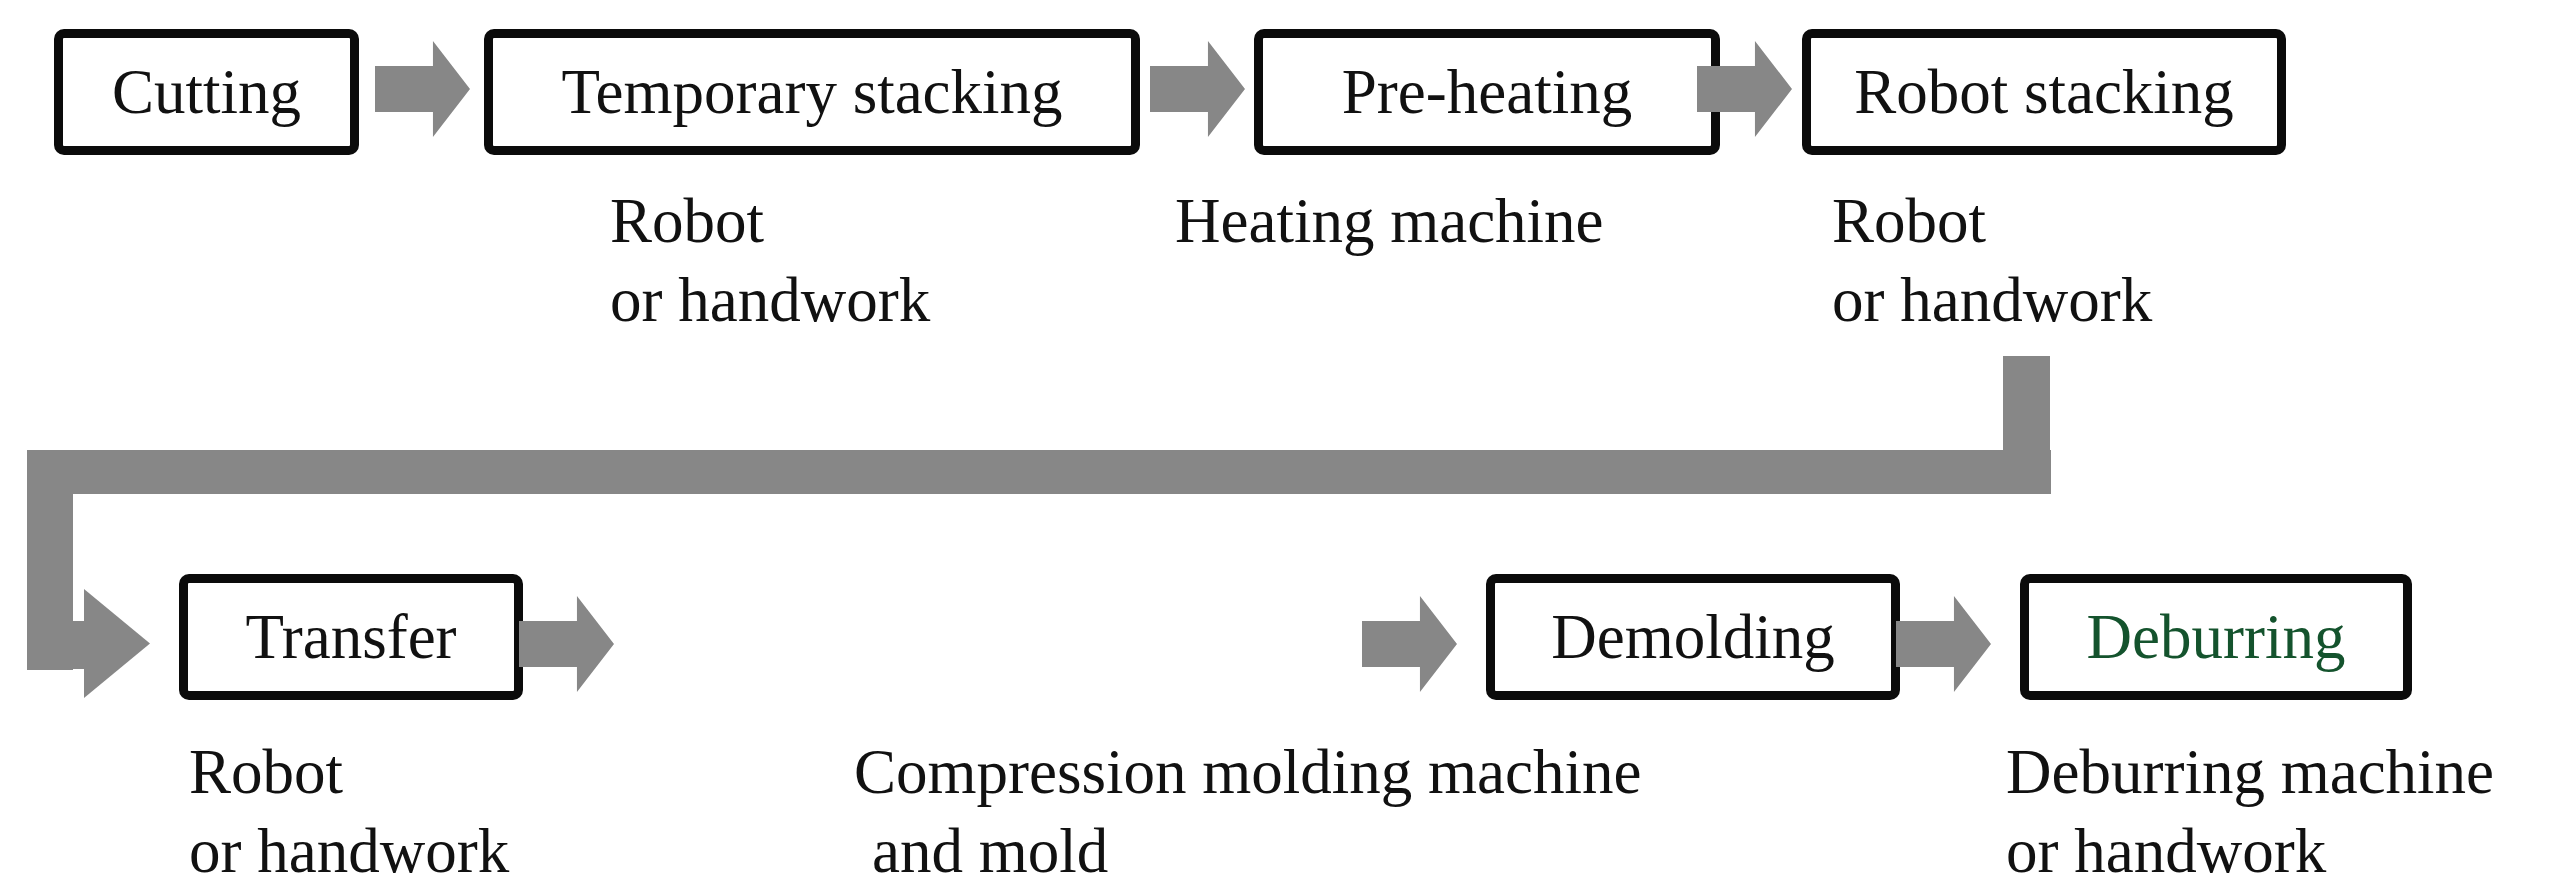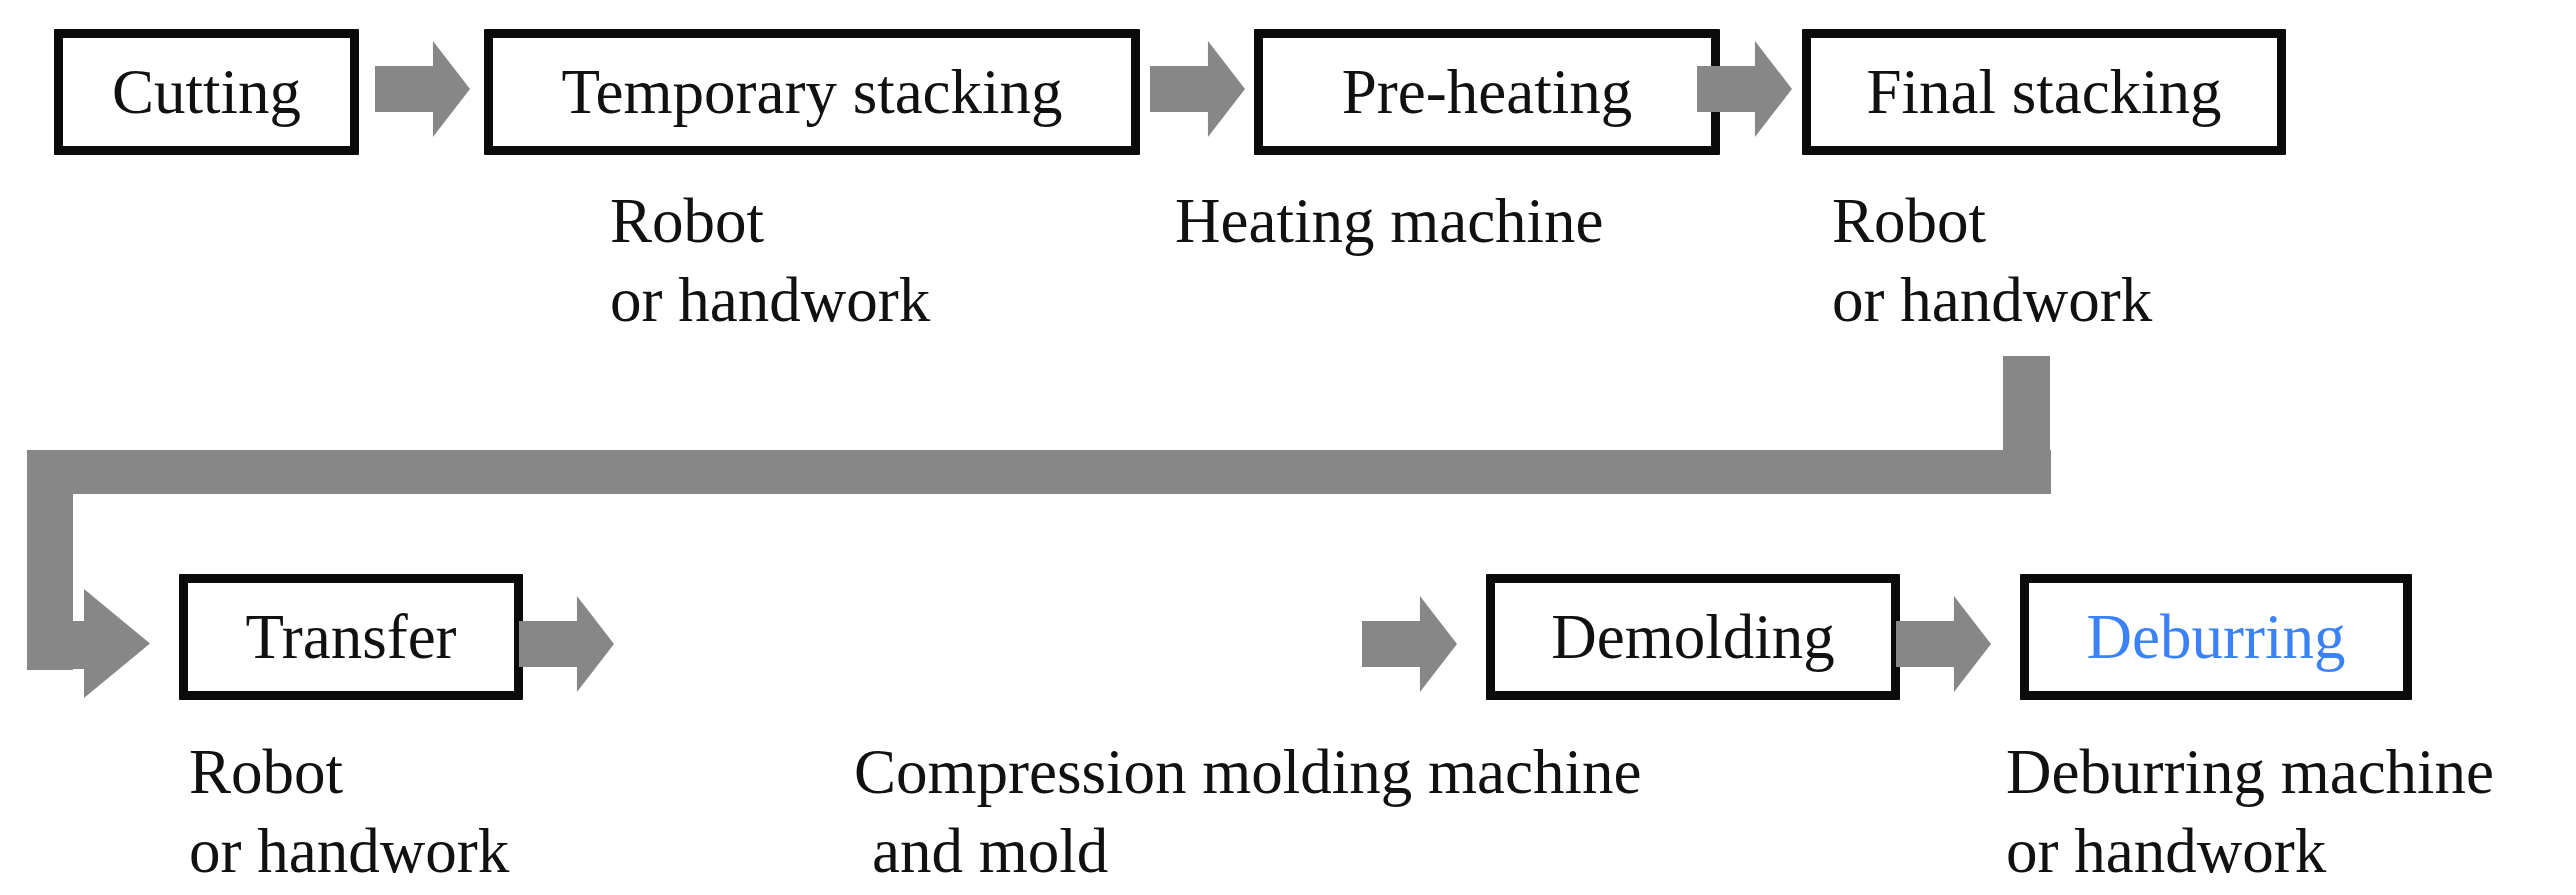--- a/index.html
+++ b/index.html
@@ -10,21 +10,21 @@
     background: #ffffff;
     overflow: hidden;
     font-family: "Liberation Serif", "DejaVu Serif", serif;
   }
 
   
   .pbox {
     position: absolute;
     box-sizing: border-box;
     border: 9px solid #0b0b0b;
-    border-radius: 1px;
+    border-radius: 10px;
     background: #ffffff;
     display: flex;
     align-items: center;
     justify-content: center;
     font-size: 63px;
     color: #111111;
     white-space: nowrap;
     top: 29px;
     height: 126px;
   }
@@ -93,30 +93,30 @@
   <div class="pbox row1" id="box-cutting" style="border-color: rgb(11, 11, 11); color: rgb(17, 17, 17);">
     <span>Cutting</span>
   </div>
   <div class="pbox row1" id="box-temporary-stacking" style="border-color: rgb(11, 11, 11); color: rgb(17, 17, 17);">
     <span>Temporary stacking</span>
   </div>
   <div class="pbox row1" id="box-pre-heating" style="border-color: rgb(11, 11, 11); color: rgb(17, 17, 17);">
     <span>Pre-heating</span>
   </div>
   <div class="pbox row1" id="box-final-stacking" style="border-color: rgb(11, 11, 11); color: rgb(17, 17, 17);">
-    <span>Final stacking</span>
+    <span>Robot stacking</span>
   </div>
 
   <div class="pbox row2" id="box-transfer" style="border-color: rgb(11, 11, 11); color: rgb(17, 17, 17);">
     <span>Transfer</span>
   </div>
   <div class="pbox row2" id="box-demolding" style="border-color: rgb(11, 11, 11); color: rgb(17, 17, 17);">
     <span>Demolding</span>
   </div>
-  <div class="pbox row2" id="box-deburring" style="border-color: rgb(11, 11, 11); color: #3b82f6;">
+  <div class="pbox row2" id="box-deburring" style="border-color: rgb(11, 11, 11); color: #14532d;">
     <span>Deburring</span>
   </div>
 
   <div class="flow-arrow r1" id="arrow-1" style="background-color: rgb(135, 135, 135);"></div>
   <div class="flow-arrow r1" id="arrow-2" style="background-color: rgb(135, 135, 135);"></div>
   <div class="flow-arrow r1" id="arrow-3" style="background-color: rgb(135, 135, 135);"></div>
   <div class="flow-arrow r2" id="arrow-4" style="background-color: rgb(135, 135, 135);"></div>
   <div class="flow-arrow r2" id="arrow-5" style="background-color: rgb(135, 135, 135);"></div>
   <div class="flow-arrow r2" id="arrow-6" style="background-color: rgb(135, 135, 135);"></div>
 

